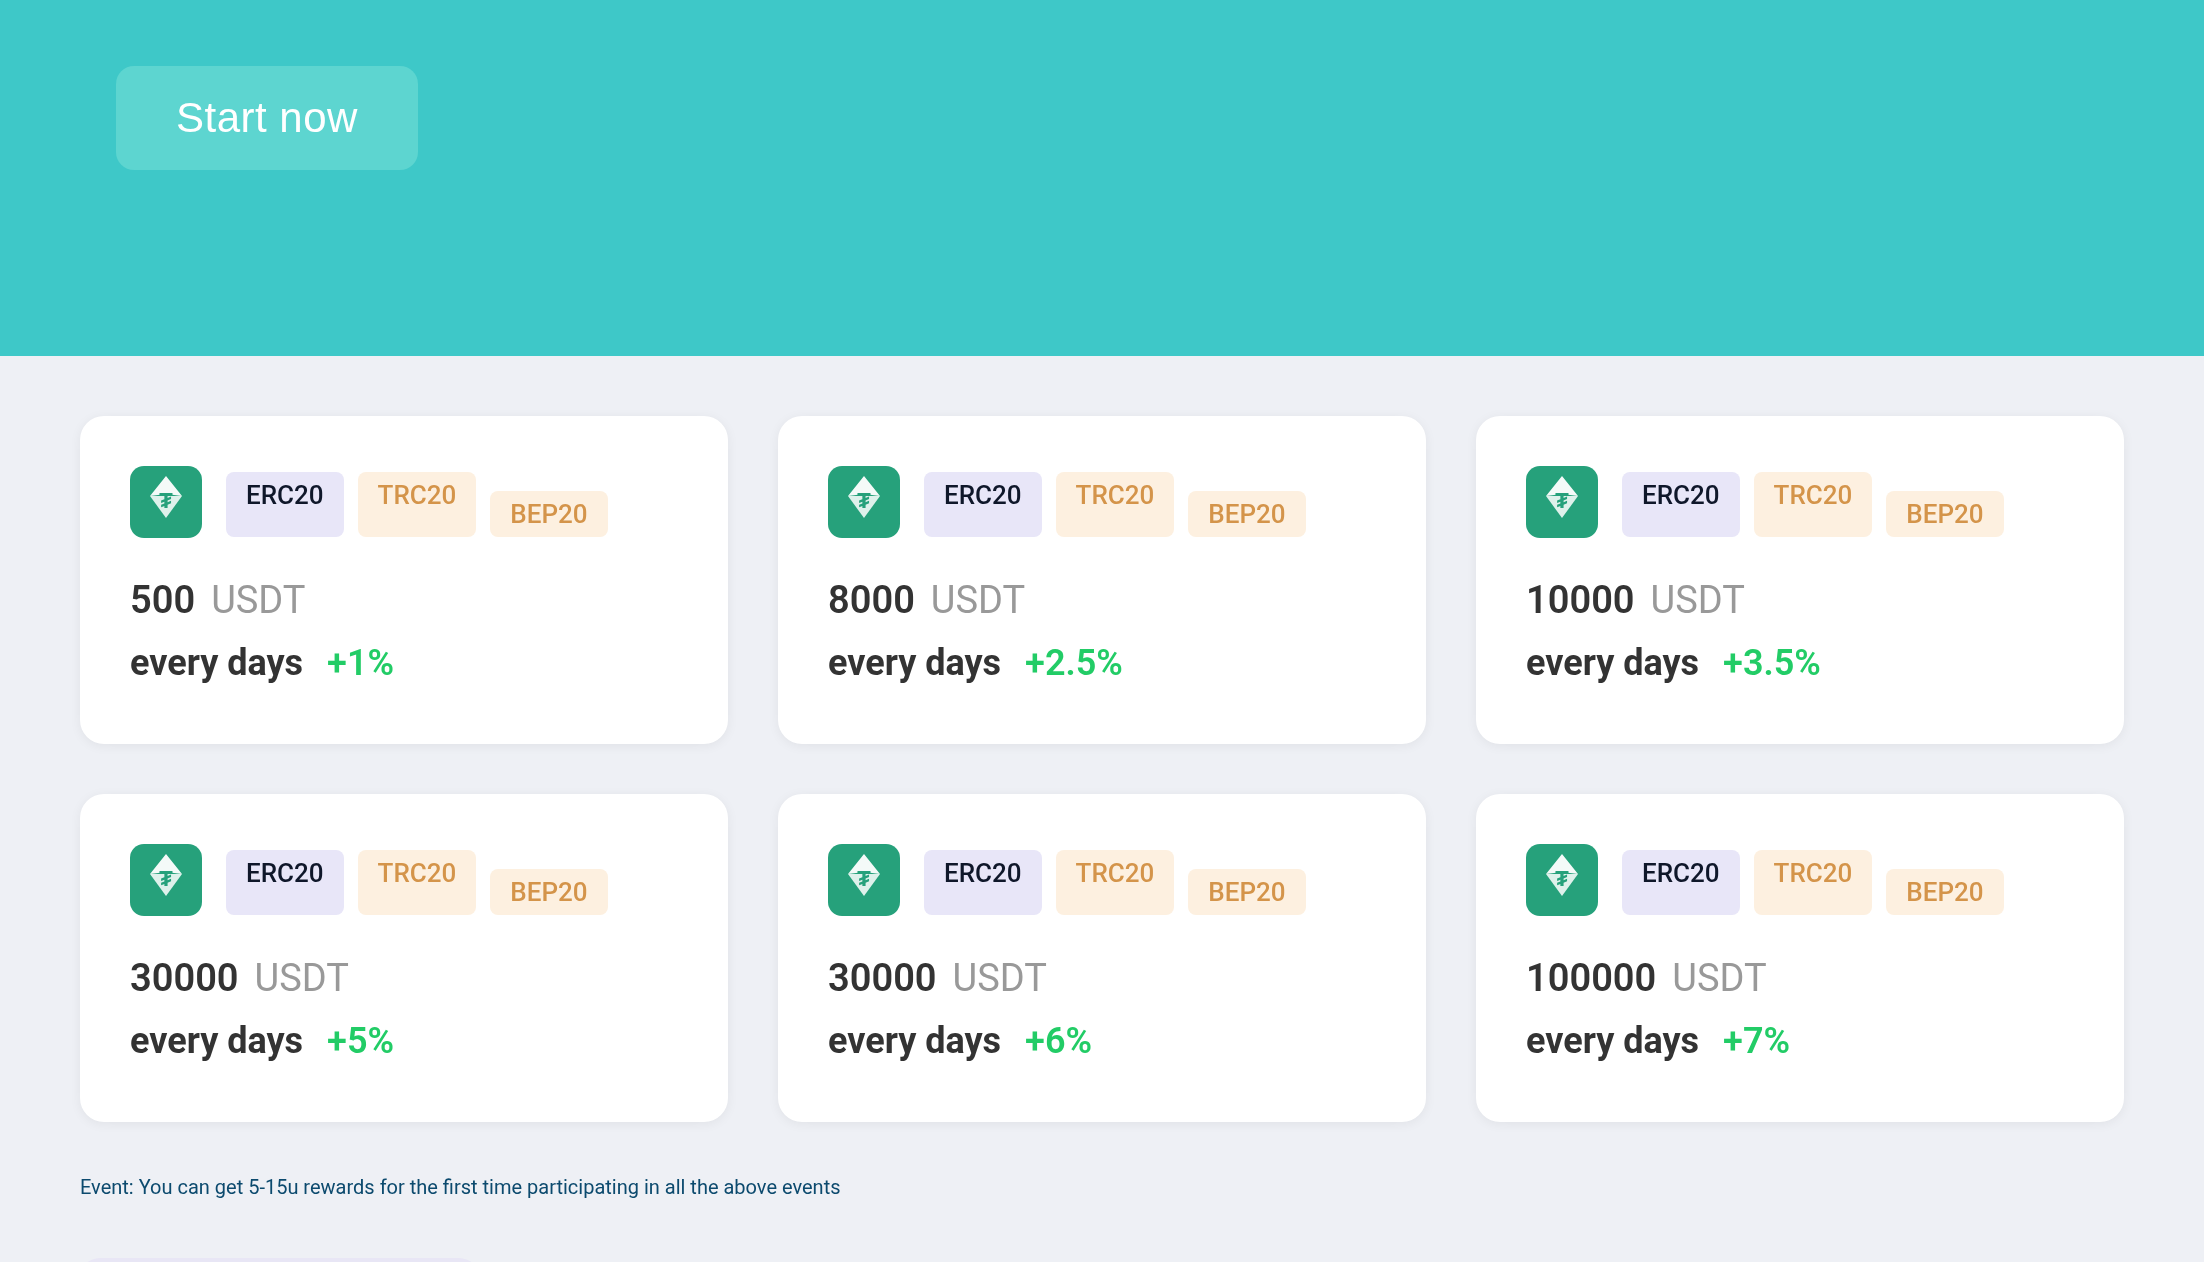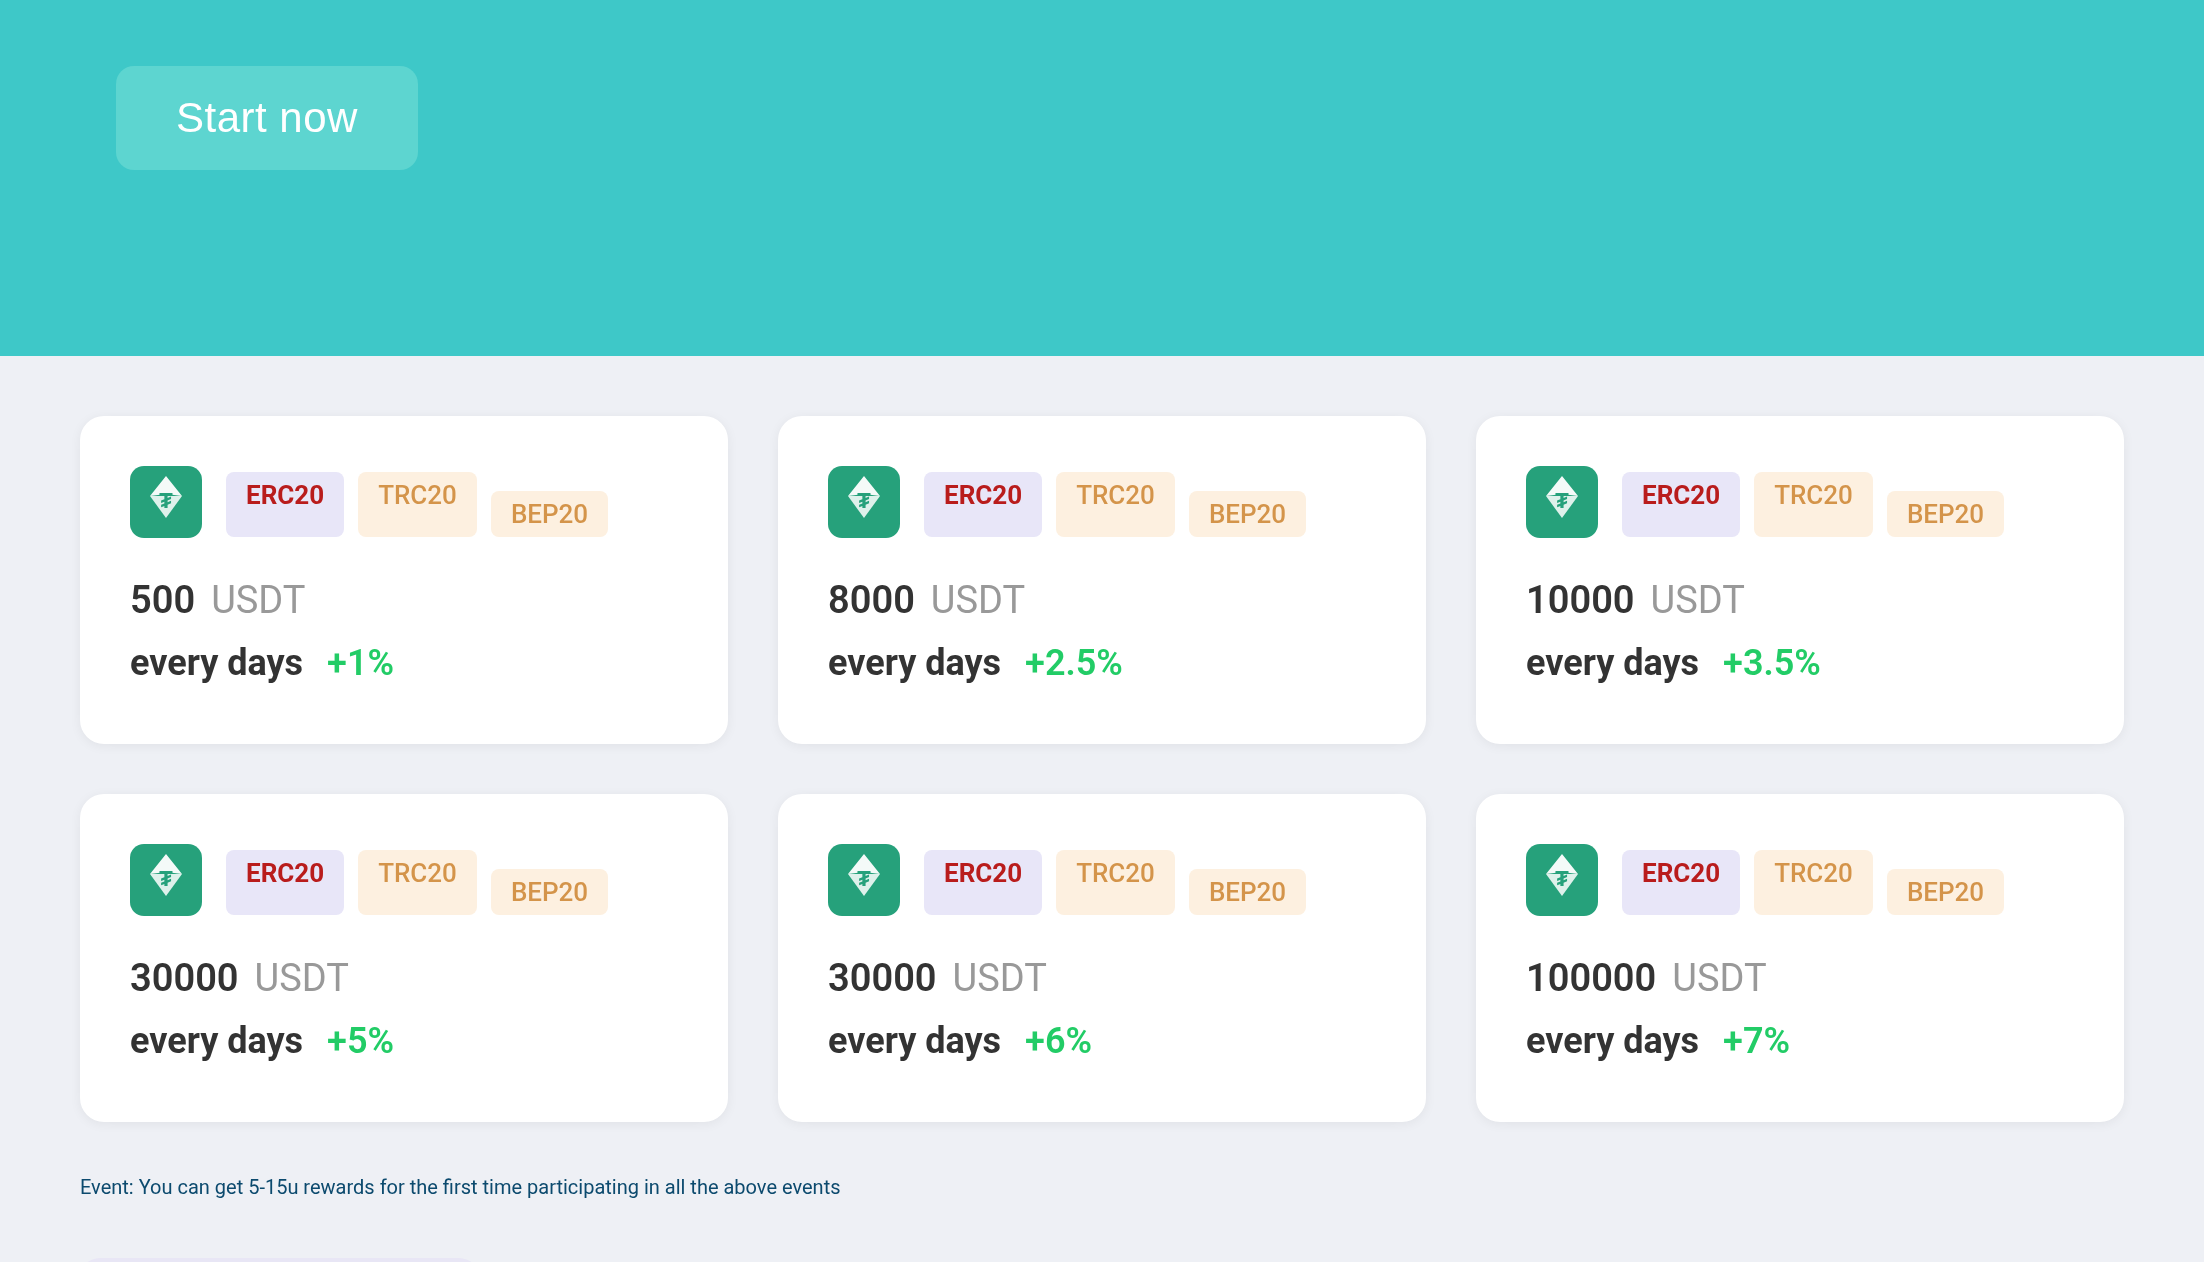--- a/index.html
+++ b/index.html
@@ -78,22 +78,21 @@
 
     .badge {
       border-radius: 8px;
       padding: 8px 20px;
       font-size: 26px;
       font-weight: 500;
     }
 
     .badge-erc20 {
       background: #e8e6f8;
-      color: #b91c1c;
-      font-weight: bold;
+      color: #0f172a;
     }
 
     .badge-trc20 {
       background: #fdf0e0;
       color: #d4944a;
     }
 
     .badge-bep20 {
       background: #fdf0e0;
       color: #d4944a;

